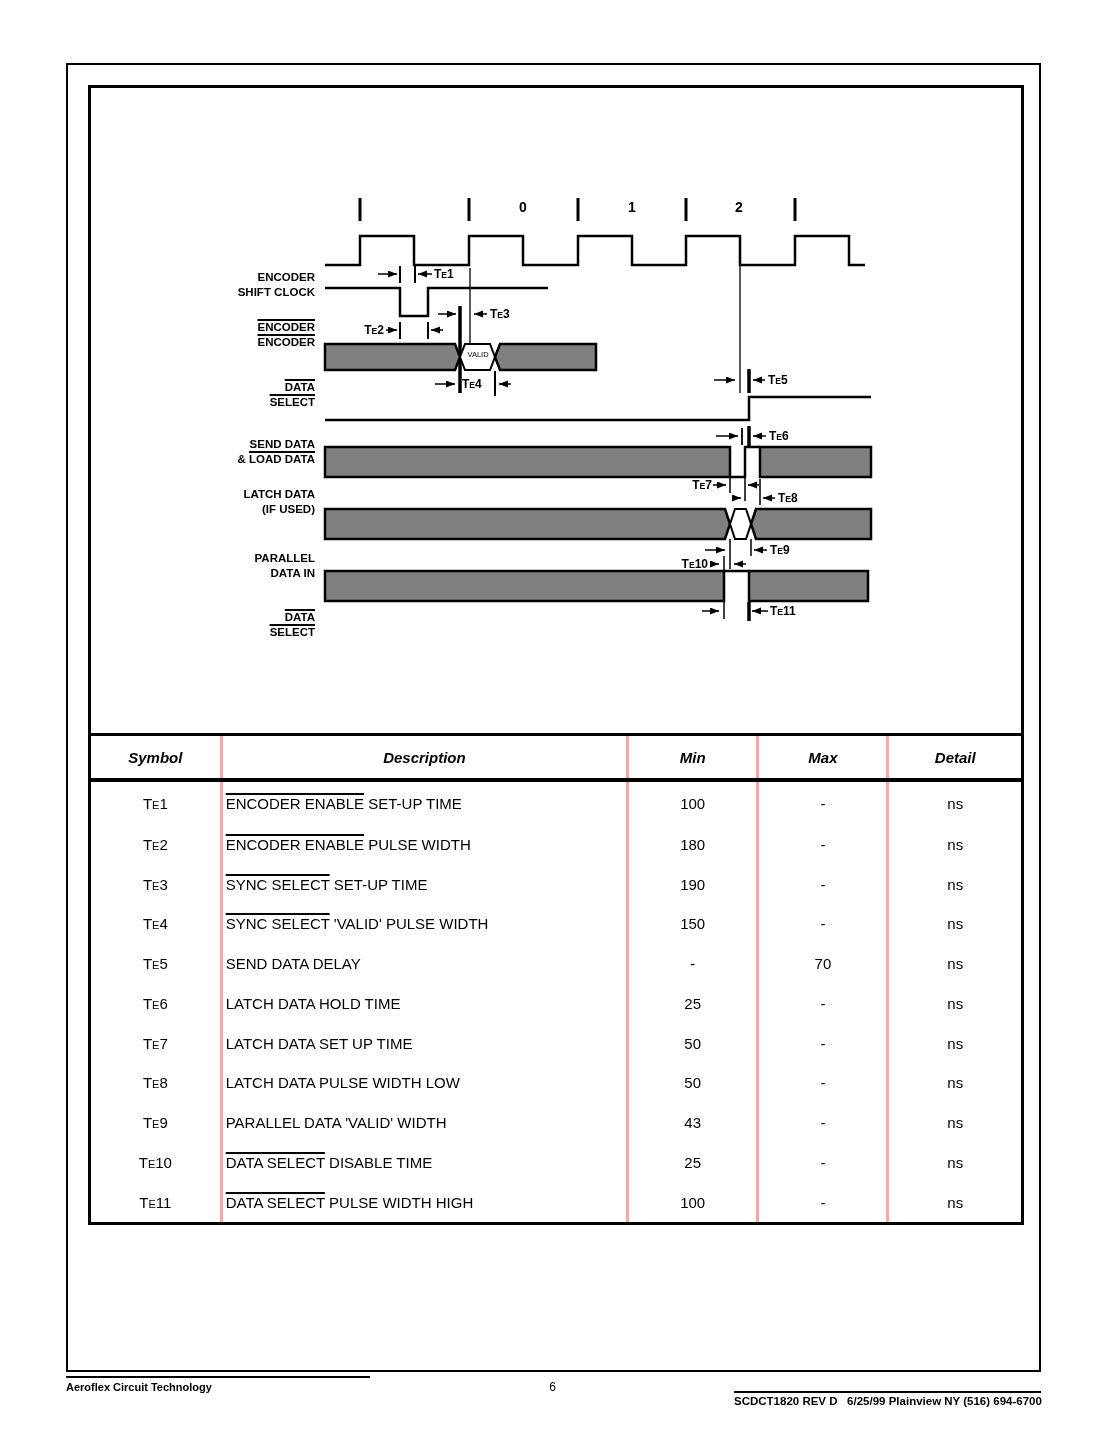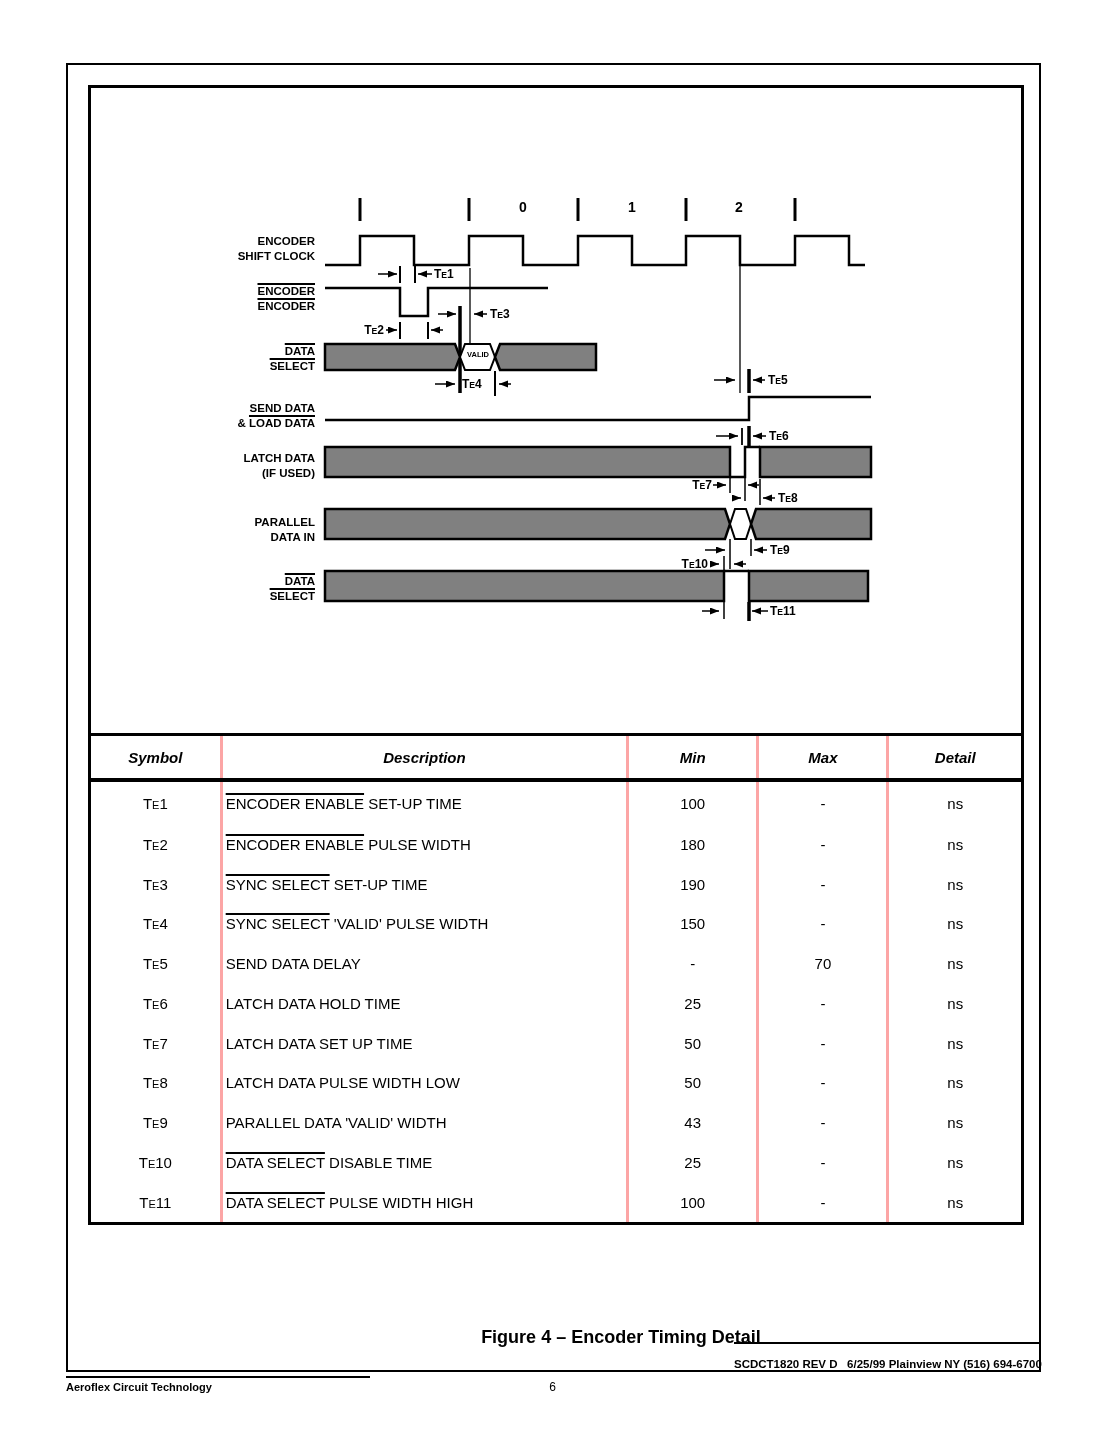--- a/index.html
+++ b/index.html
@@ -18,29 +18,29 @@
   }
   .diagram { position:absolute; left:0; top:0; width:930px; height:645px; }
   .diagram svg { position:absolute; left:0; top:0; }
 
   .clk-num {
     position:absolute; top:111px; transform:translateX(-50%);
     font-size:14px; font-weight:bold;
   }
   .sig-label {
     position:absolute; right:706px; text-align:right;
-    font-size:11.5px; font-weight:bold; line-height:15px; white-space:nowrap;
+    font-size:11.5px; font-weight:bold; line-height:15px; white-space:nowrap;margin-top:36px;
   }
   .te-label {
     position:absolute; transform:translateY(-50%);
     font-size:12px; font-weight:bold; white-space:nowrap;
   }
   .valid-label {
     position:absolute; left:369px; top:262px; width:36px; text-align:center;
-    font-size:7.5px; font-weight:bold; letter-spacing:0px;
+    font-size:7.5px; font-weight:normal; letter-spacing:0px;
   }
   .ov { text-decoration:overline; text-decoration-thickness:1.5px; }
   .sm { font-size:0.72em; }
 
   .spec-table { position:absolute; left:0; top:645px; width:930px; bottom:0; }
   .spec-table table {
     width:100%; height:100%; border-collapse:collapse; table-layout:fixed;
   }
   .spec-table th {
     border-top:3px solid #000; border-bottom:4px solid #000;
@@ -60,22 +60,22 @@
   .footer-left {
     position:absolute; left:66px; top:1376px; width:304px;
     border-top:2px solid #000; padding-top:3px;
     font-size:11px; font-weight:bold;
   }
   .footer-center {
     position:absolute; left:0; top:1380px; width:1105px; text-align:center;
     font-size:12px;
   }
   .footer-right {
-    position:absolute; left:734px; top:1342px; width:307px;
-    border-top:2px solid #000; padding-top:14px; text-align:right;
+    position:absolute; left:734px; top:1391px; width:307px;
+    border-top:2px solid #000; padding-top:2px; text-align:right;
     font-size:11.5px; font-weight:bold; white-space:pre;
   }
 </style>
 </head>
 <body>
 
 <div class="sheet">
   <div class="outer-box">
     <div class="inner-box">
 
@@ -337,19 +337,18 @@
                 <td>100</td>
                 <td>-</td>
                 <td>ns</td>
               </tr>
             </tbody>
         </table>
       </div>
 
     </div>
 
-    <div class="caption">Figure 4 – Encoder Timing Detail</div>
   </div>
 
   <div class="footer-left">Aeroflex Circuit Technology</div>
   <div class="footer-center">6</div>
   <div class="footer-right">SCDCT1820 REV D   6/25/99 Plainview NY (516) 694-6700</div>
 </div>
 
 </body></html>

